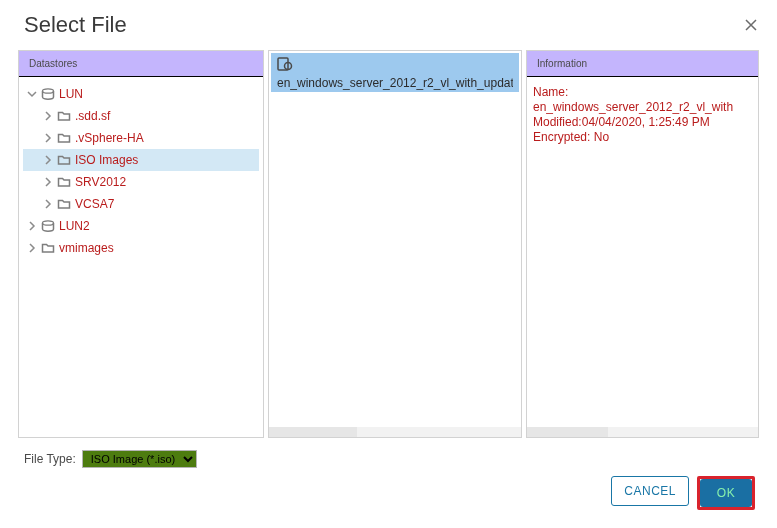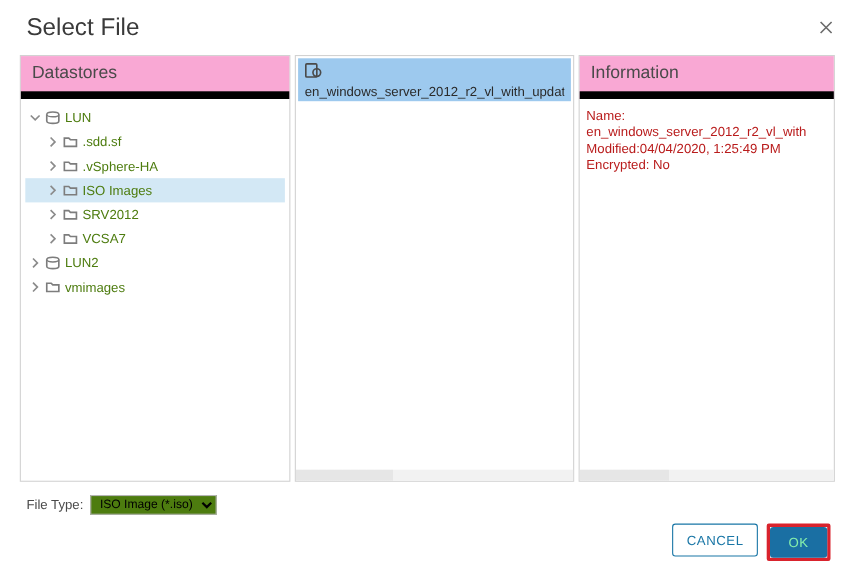--- a/index.html
+++ b/index.html
@@ -46,24 +46,24 @@
   .panel {
     border: 1px solid #d2d2d2;
     display: flex;
     flex-direction: column;
     min-height: 0;
   }
   .panel-datastores { width: 246px; }
   .panel-contents   { width: 254px; }
   .panel-info       { flex: 1; }
   .panel-header {
-    background: #f9a8d4;
-    border-bottom: 7px solid #000000;
+    background: #c4b5fd;
+    border-bottom: 1px solid #000000;
     padding: 7px 10px;
-    font-size: 16px;
+    font-size: 10px;
     color: #4a4a4a;
   }
   .panel-body {
     flex: 1;
     overflow: auto;
     padding: 6px 4px;
   }
   .panel-footer {
     height: 10px;
     background: linear-gradient(90deg, #e6e6e6 0%, #e6e6e6 35%, #f2f2f2 35%);
@@ -77,21 +77,21 @@
     display: flex;
     align-items: center;
     height: 22px;
     padding: 0 4px;
     cursor: pointer;
     white-space: nowrap;
   }
   .tree-row.selected {
     background: #d3e8f5;
   }
-  .tree-label { margin-left: 4px; color: #4d7c0f; }
+  .tree-label { margin-left: 4px; color: #b91c1c; }
   .chevron {
     width: 10px; height: 10px;
     display: inline-flex;
     align-items: center; justify-content:center;
     color: #8b8b8b;
     margin-right: 4px;
   }
   .chevron svg { display:block; }
   .node-icon {
     width: 14px; height: 14px;

